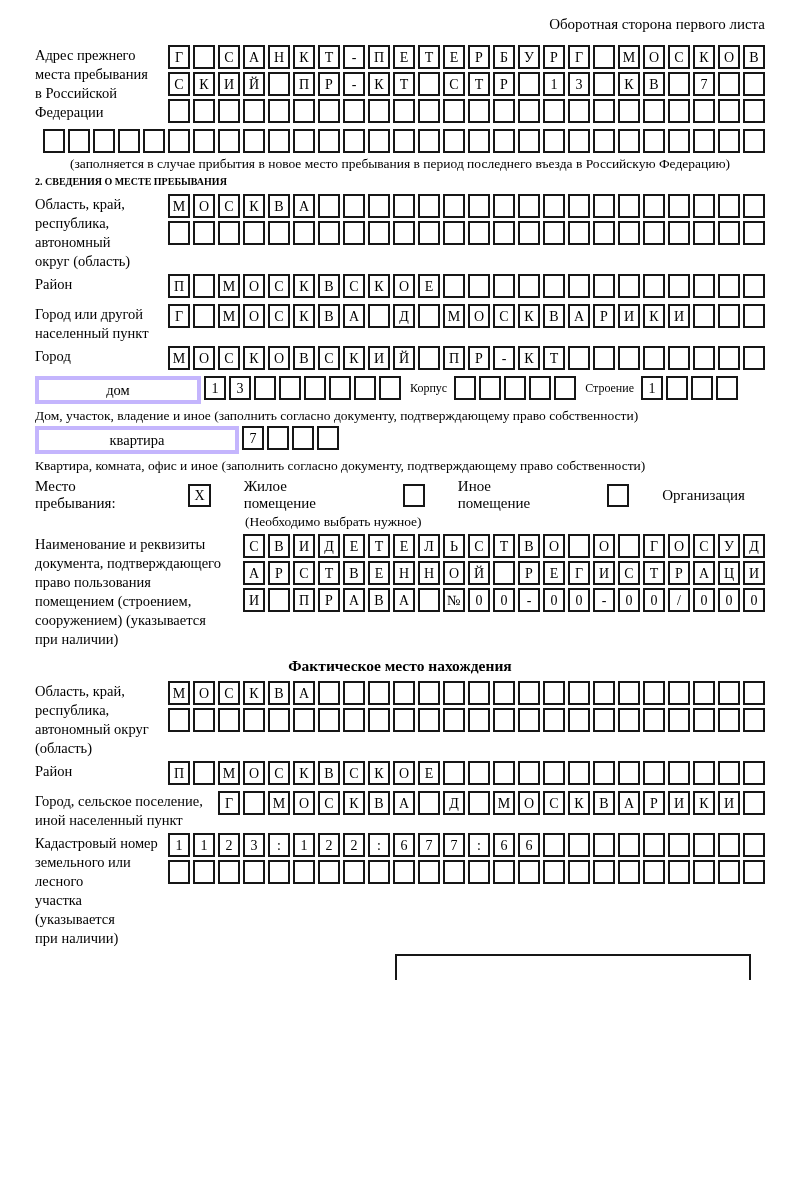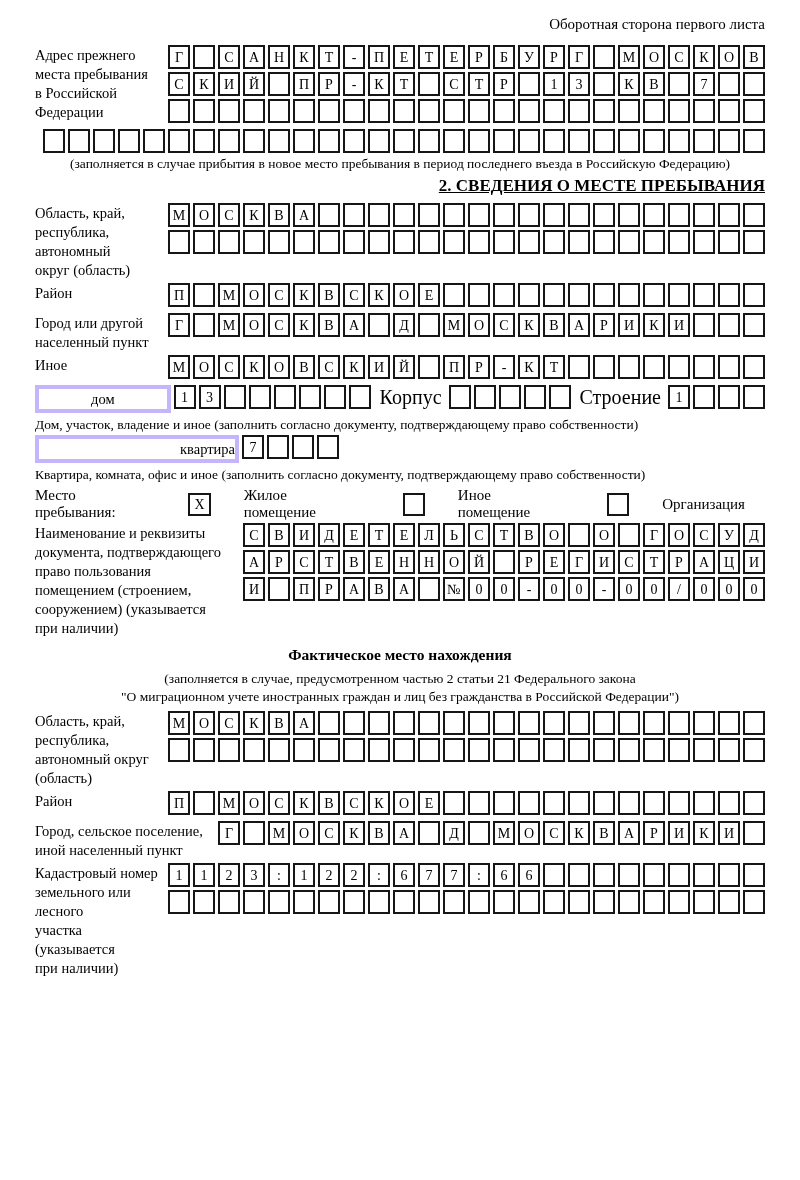--- a/index.html
+++ b/index.html
@@ -11,27 +11,27 @@
   .flabel.wide{flex:0 0 200px;width:200px;}
   .flabel.mid{flex:0 0 178px;width:178px;}
   .rows{flex:1;min-width:0;}
   .cellrow{display:flex;justify-content:flex-end;margin-bottom:3px;}
   .cellrow.inline{justify-content:flex-start;margin-bottom:0;}
   .cell{box-sizing:content-box;flex:0 0 18px;width:18px;height:20px;border:2px solid #161616;margin-left:3px;
         text-align:center;font-size:14px;line-height:21px;background:#fff;}
   .fullrow{margin-bottom:2px;}
   .note{font-size:13.5px;line-height:17px;margin-bottom:2px;}
   .center{text-align:center;}
-  .heading{font-size:17px;font-weight:bold;text-align:right;margin:4px 0 7px 0;text-decoration:underline;}
+  .heading{font-size:10px;font-weight:bold;text-align:left;margin:4px 0 7px 0;}
   .heading2{font-size:15.5px;font-weight:bold;text-align:center;margin:8px 0 6px 0;}
   .house{display:flex;align-items:flex-start;margin:2px 0 3px 0;}
   .widebox{box-sizing:content-box;height:20px;border:4px solid #c4b5fd;text-align:center;font-size:14.5px;line-height:21px;}
   .widebox.dom{width:158px;}
-  .widebox.kv{width:196px;text-align:right;}
-  .ilabel{font-size:20px;line-height:24px;padding:0 4px 0 9px;white-space:nowrap;}
+  .widebox.kv{width:196px;}
+  .ilabel{font-size:12px;line-height:24px;padding:0 4px 0 9px;white-space:nowrap;}
   .stay{display:flex;align-items:center;margin:4px 0 2px 0;font-size:15px;gap:24px;}
   .slabel{margin-right:9px;}
   .chk{box-sizing:content-box;width:19px;height:19px;border:2px solid #161616;text-align:center;font-size:14px;line-height:20px;display:inline-block;}
   .opt{margin-left:9px;margin-right:20px;}
   .staynote{font-size:13.5px;margin:1px 0 4px 210px;}
   .subnotes{font-size:13.5px;line-height:18px;text-align:center;margin-bottom:5px;}
   .stampbox{box-sizing:border-box;width:356px;height:168px;border:2px solid #161616;margin:6px 0 0 360px;background:#fff;}
   .stampcap{width:392px;margin:5px 0 0 342px;text-align:center;font-size:14px;line-height:17.5px;}
 </style>
 </head>
@@ -282,21 +282,21 @@
           <div class="cell">К</div>
           <div class="cell">И</div>
           <div class="cell"></div>
           <div class="cell"></div>
           <div class="cell"></div>
         </div>
     </div>
   </div>
 
   <div class="field">
-    <div class="flabel">Иное</div>
+    <div class="flabel">Город</div>
     <div class="rows">
       <div class="cellrow">
           <div class="cell">М</div>
           <div class="cell">О</div>
           <div class="cell">С</div>
           <div class="cell">К</div>
           <div class="cell">О</div>
           <div class="cell">В</div>
           <div class="cell">С</div>
           <div class="cell">К</div>
@@ -363,20 +363,21 @@
 
   <div class="stay">
     <span class="slabel">Место пребывания:</span>
     <span class="chk">X</span>
     <span class="opt">Жилое помещение</span>
     <span class="chk"></span>
     <span class="opt">Иное помещение</span>
     <span class="chk"></span>
     <span class="opt">Организация</span>
   </div>
+  <div class="staynote">(Необходимо выбрать нужное)</div>
 
   <div class="field">
     <div class="flabel wide">Наименование и реквизиты
 документа, подтверждающего
 право пользования
 помещением (строением,
 сооружением) (указывается
 при наличии)</div>
     <div class="rows">
       <div class="cellrow">
@@ -445,24 +446,20 @@
           <div class="cell">0</div>
           <div class="cell">/</div>
           <div class="cell">0</div>
           <div class="cell">0</div>
           <div class="cell">0</div>
         </div>
     </div>
   </div>
 
   <div class="heading2">Фактическое место нахождения</div>
-  <div class="subnotes">
-    <div>(заполняется в случае, предусмотренном частью 2 статьи 21 Федерального закона</div>
-    <div>"О миграционном учете иностранных граждан и лиц без гражданства в Российской Федерации")</div>
-  </div>
 
   <div class="field">
     <div class="flabel">Область, край,
 республика,
 автономный округ
 (область)</div>
     <div class="rows">
       <div class="cellrow">
           <div class="cell">М</div>
           <div class="cell">О</div>

